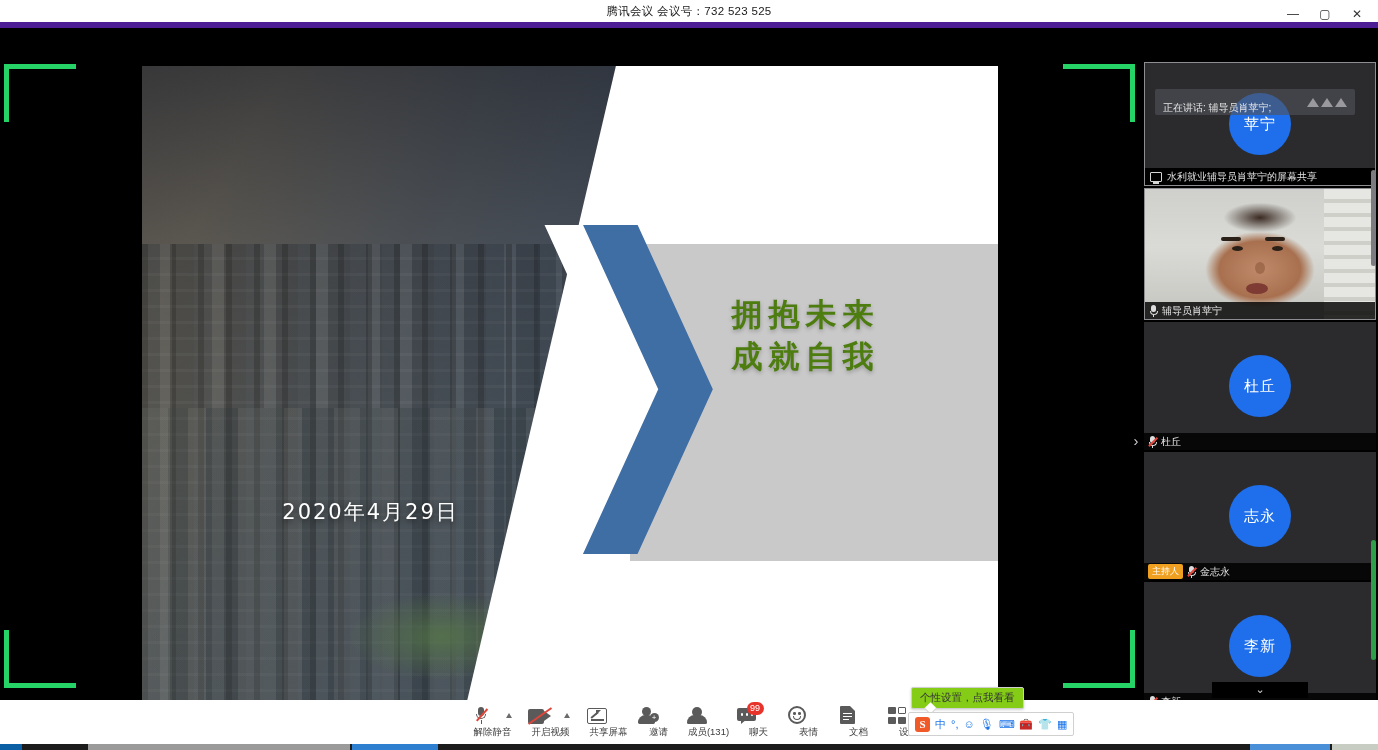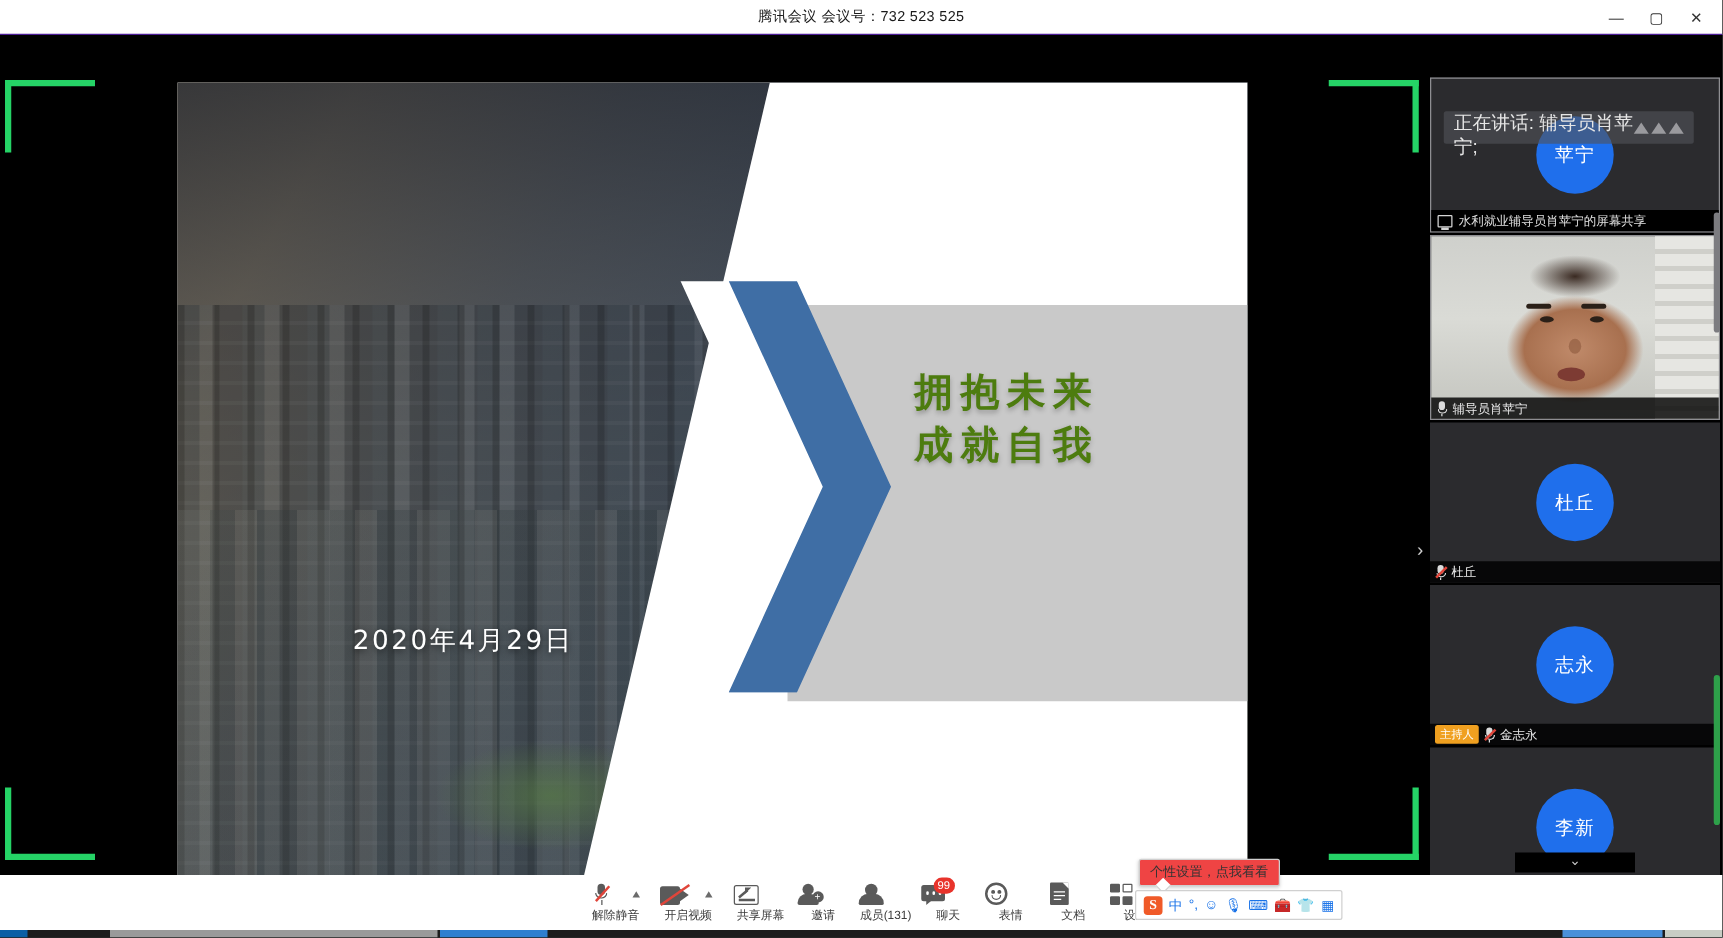--- a/index.html
+++ b/index.html
@@ -7,21 +7,21 @@
     width: 1378px; height: 750px;
     overflow: hidden;
     background: #000;
     font-family: "Liberation Sans", "DejaVu Sans", sans-serif;
   }
   #app { position: relative; width: 1378px; height: 750px; background:#000; }
 
   
   .titlebar {
     position:absolute; left:0; top:0; width:1378px; height:28px;
-    background:#ffffff; border-bottom:1px solid #4c1d95;
+    background:#ffffff; border-bottom:6px solid #4c1d95;
     display:flex; align-items:center; justify-content:center;
   }
   .titlebar .title { font-size:11.5px; color:#1a1a1a; letter-spacing:.3px; }
   .winbtns { position:absolute; right:6px; top:0; height:28px; display:flex; align-items:center; gap:2px;}
   .winbtn { width:30px; height:26px; display:flex; align-items:center; justify-content:center;
     font-size:12px; color:#333; }
 
   
   .subbar {
     position:absolute; left:0; top:28px; width:1378px; height:22px;
@@ -157,21 +157,21 @@
   .mic .arc { position:absolute; left:0.5px; top:6px; width:8px; height:4px;
     border:1.2px solid #dcdcdc; border-top:none; border-radius:0 0 5px 5px;}
   .mic .stem{position:absolute;left:4px;top:10px;width:1.2px;height:2px;background:#dcdcdc;}
   .mic.muted .slash{position:absolute;left:-1px;top:5.5px;width:12px;height:1.6px;background:#e0453a;transform:rotate(-45deg);}
 
   .speaking-pill {
     position:absolute; left:10px; top:26px; width:200px; height:26px;
     background:rgba(80,82,88,.62); border-radius:2px;
     display:flex; align-items:center; padding:0 8px;
   }
-  .speaking-pill .txt { color:#e6e6e6; font-size:15px;margin-top:12px; }
+  .speaking-pill .txt { color:#e6e6e6; font-size:10px;margin-top:12px; }
   .wave { margin-left:auto; display:flex; gap:2px; align-items:center; }
   .wave i { display:block; width:0; height:0; border-left:6px solid transparent;
     border-right:6px solid transparent; border-bottom:9px solid #9a9a9e; }
 
   .share-bar {
     position:absolute; left:0; bottom:0; width:100%; height:17px; background:#000;
     display:flex; align-items:center; gap:5px; padding:0 5px;
   }
   .share-bar .nm { color:#e0e0e0; font-size:10px; }
   .monitor { width:12px; height:10px; border:1.3px solid #d6d6d6; border-radius:1px; position:relative;}
@@ -260,21 +260,21 @@
   .ic-grid span{background:#5a5a5a; border-radius:1px;}
   .ic-grid span.hollow{background:#fff;border:1.7px solid #5a5a5a;}
 
   
   .ime { position:absolute; left:908px; top:712px; height:24px; background:#fff;
          border:1px solid #d0d0d0; border-radius:2px; display:flex; align-items:center; gap:5px; padding:0 6px;}
   .ime .sg { width:15px; height:15px; border-radius:3px; background:#f05a28; color:#fff;
     font-size:11px; font-weight:bold; text-align:center; line-height:15px; font-family:"Liberation Serif",serif;}
   .ime .zh { color:#1a73e8; font-size:11px; }
   .ime .gi { color:#1a73e8; font-size:11px; }
-  .tooltip { position:absolute; left:911px; top:687px; background:#ef4444; border:1px solid #cfcfcf;
+  .tooltip { position:absolute; left:911px; top:687px; background:#84cc16; border:1px solid #cfcfcf;
     border-radius:2px; padding:3px 8px; font-size:10.5px; color:#333; box-shadow:0 1px 3px rgba(0,0,0,.18); }
   .tooltip:after{content:"";position:absolute;left:14px;bottom:-5px;width:8px;height:8px;background:#fff;
     border-right:1px solid #cfcfcf;border-bottom:1px solid #cfcfcf;transform:rotate(45deg);}
 
   
   .taskbar { position:absolute; left:0; top:744px; width:1378px; height:6px; background:#1c1c1c; }
   .tb-seg { position:absolute; top:0; height:6px; }
 </style>
 </head>
 <body>
@@ -332,21 +332,21 @@
             <i></i>
             <i></i>
           </span>
       </div>
       <div class="share-bar">
         <span class="monitor"></span>
         <span class="nm">水利就业辅导员肖苹宁的屏幕共享</span>
       </div>
     </div>
 
-    <div class="tile" style="height:148px;font-family:Liberation Mono, monospace;">
+    <div class="tile" style="height:132px;font-family:Liberation Mono, monospace;">
       <div class="webcam">
         <div class="shelf"></div>
         <div class="brow l"></div>
         <div class="brow r"></div>
         <div class="eye l"></div>
         <div class="eye r"></div>
         <div class="nose"></div>
         <div class="mouth"></div>
       </div>
       <div class="tile-bar">

